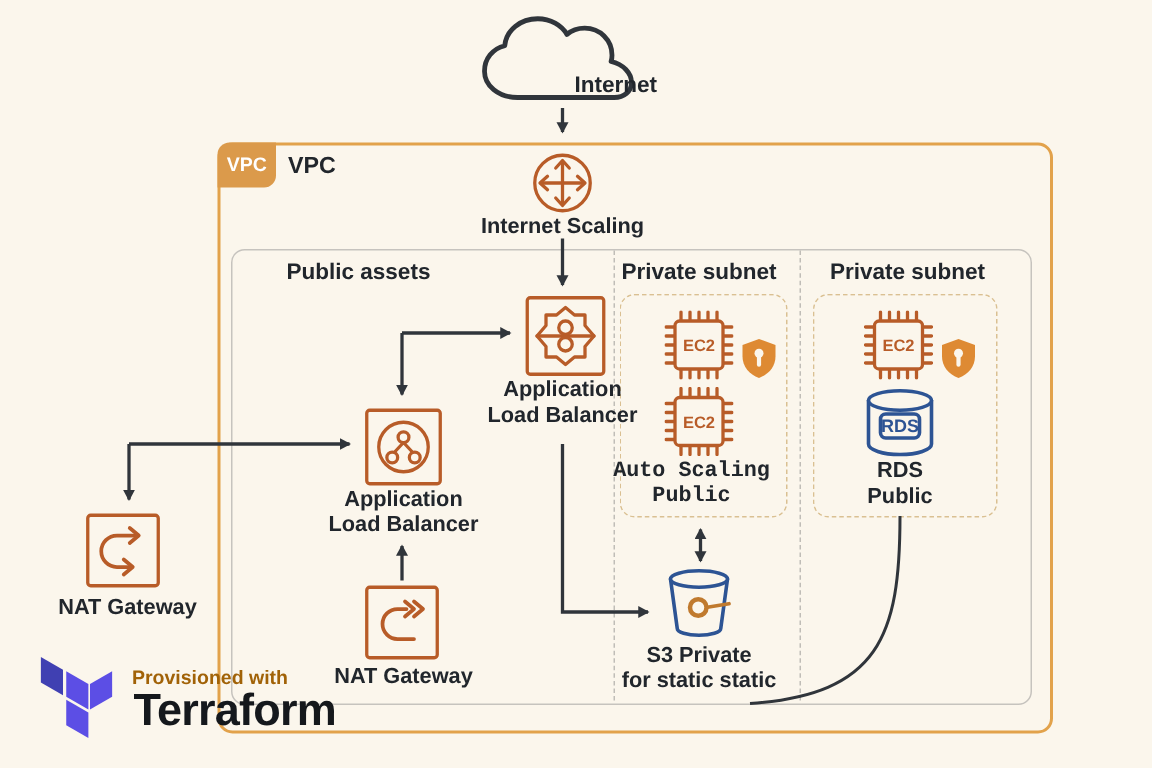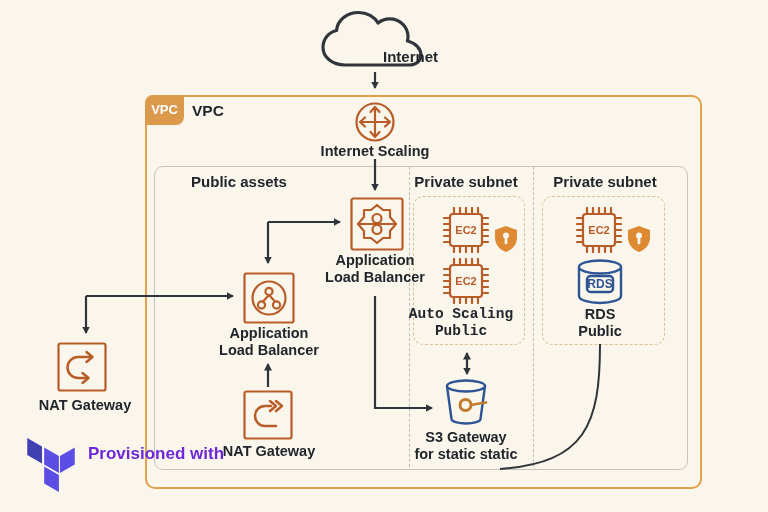--- a/index.html
+++ b/index.html
@@ -28,21 +28,21 @@
   .bS{stroke:var(--db-blue);fill:var(--background);stroke-width:2.4px;stroke-linejoin:round;stroke-linecap:round;}
   .coinS{stroke:var(--coin-orange);fill:var(--background);stroke-width:3px;}
   .coinL{stroke:var(--coin-orange);fill:none;stroke-width:2.5px;stroke-linecap:round;}
   .shieldF{fill:var(--shield-orange);}
   .holeF{fill:var(--background);}
   .arr{stroke:var(--arrow);fill:none;stroke-width:2.2px;}
   .fArrow{fill:var(--arrow);}
   .chipTxt{font:700 11px "Liberation Sans",sans-serif;fill:var(--icon-orange);}
   .rdsTxt{font:700 12px "Liberation Sans",sans-serif;fill:var(--db-blue);}
   .tfD{fill:var(--terraform-dark);}  .tfL{fill:var(--terraform-light);}
-  .badge-pre{position:absolute;left:88px;top:444px;font-weight:600;font-size:17px;color:#6d28d9;}
+  .badge-pre{position:absolute;left:88px;top:444px;font-weight:600;font-size:13px;color:#a16207;}
   .badge-brand{position:absolute;left:89px;top:457px;font-weight:800;font-size:30px;letter-spacing:-0.5px;color:#15181c;}
 </style>
 </head>
 <body>
 
 <div class="canvas">
 
   <div class="vpc-box"></div>
   <div class="vpc-tag">VPC</div>
   <div class="vpc-title">VPC</div>
@@ -152,31 +152,32 @@
     <div>Public</div>
   </div>
 
   <svg class="abs" style="left:443px;top:378px;" width="46" height="48" viewBox="0 0 46 48">
     <path class="bS" d="M4 8 L8.5 41 a14.5 4.5 0 0 0 29 0 L42 8"></path>
     <ellipse class="bS" cx="23" cy="8" rx="19" ry="5.5"></ellipse>
     <path class="coinL" d="M27.5 27 L43 24.5"></path>
     <circle class="coinS" cx="22.5" cy="27" r="5.5"></circle>
   </svg>
   <div class="lbl" style="left:386px;top:429px;width:160px;">
-    <div>S3 Gateway</div>
+    <div>S3 Private</div>
     <div>for static static</div>
   </div>
 
   <svg class="abs" style="left:24px;top:437px;" width="54" height="56" viewBox="0 0 24 24">
     <path class="tfD" d="M1.44 0v7.575l6.561 3.79V3.787z"></path>
     <path class="tfL" d="M22.56 4.227l-6.561 3.791v7.574l6.561-3.787z"></path>
     <path class="tfL" d="M8.959 4.23v7.575l6.56 3.787V8.018z"></path>
     <path class="tfL" d="M8.959 12.64v7.575L15.52 24v-7.578z"></path>
   </svg>
   <div class="badge-pre">Provisioned with</div>
+  <div class="badge-brand">Terraform</div>
 
   <svg class="abs" style="left:0;top:0;pointer-events:none;" width="768" height="512" viewBox="0 0 768 512">
     <defs>
       <marker id="ah" markerWidth="9" markerHeight="9" refX="6.5" refY="4" orient="auto-start-reverse" markerUnits="userSpaceOnUse">
         <path class="fArrow" d="M0 0 L7.5 4 L0 8 Z"></path>
       </marker>
     </defs>
     <path class="arr" d="M375 72 L375 88" marker-end="url(#ah)"></path>
     <path class="arr" d="M375 159 L375 190" marker-end="url(#ah)"></path>
     <path class="arr" d="M268 222 L340 222" marker-end="url(#ah)"></path>

